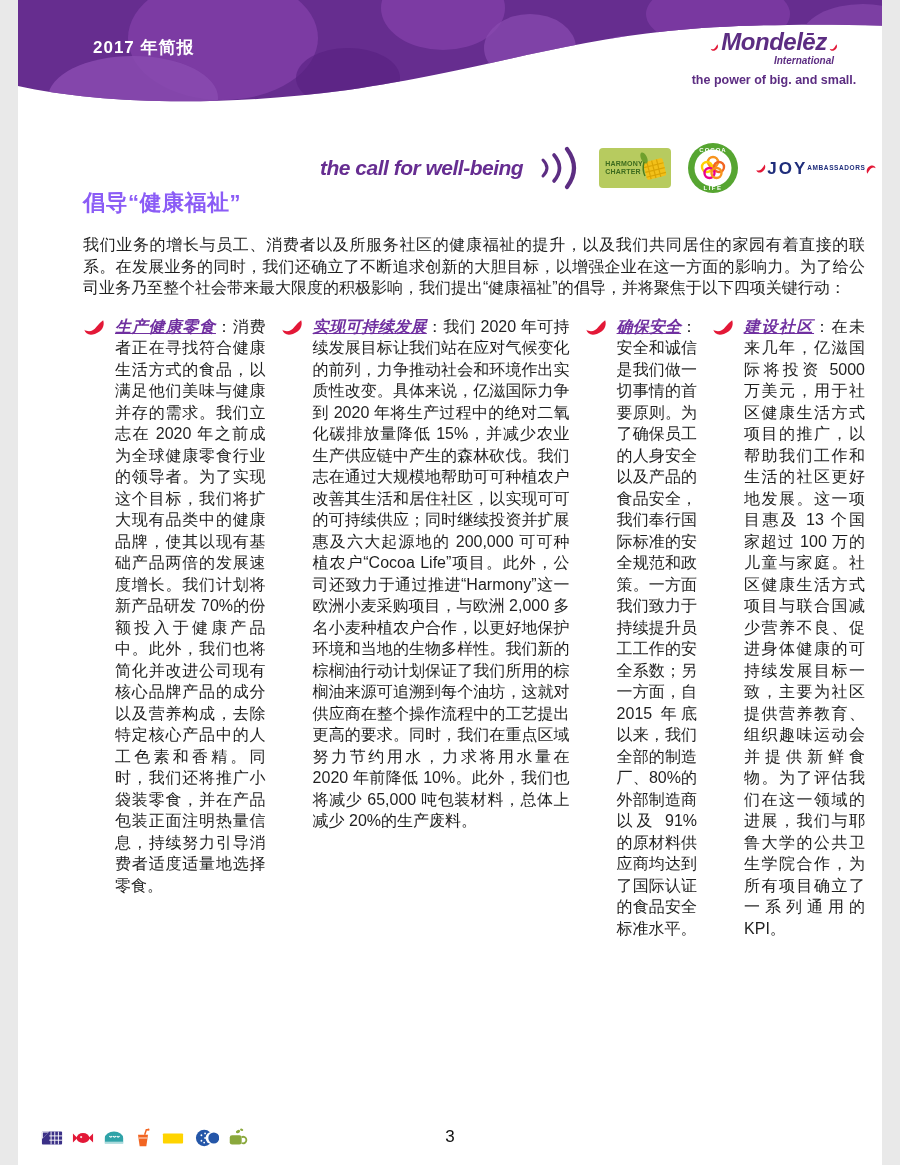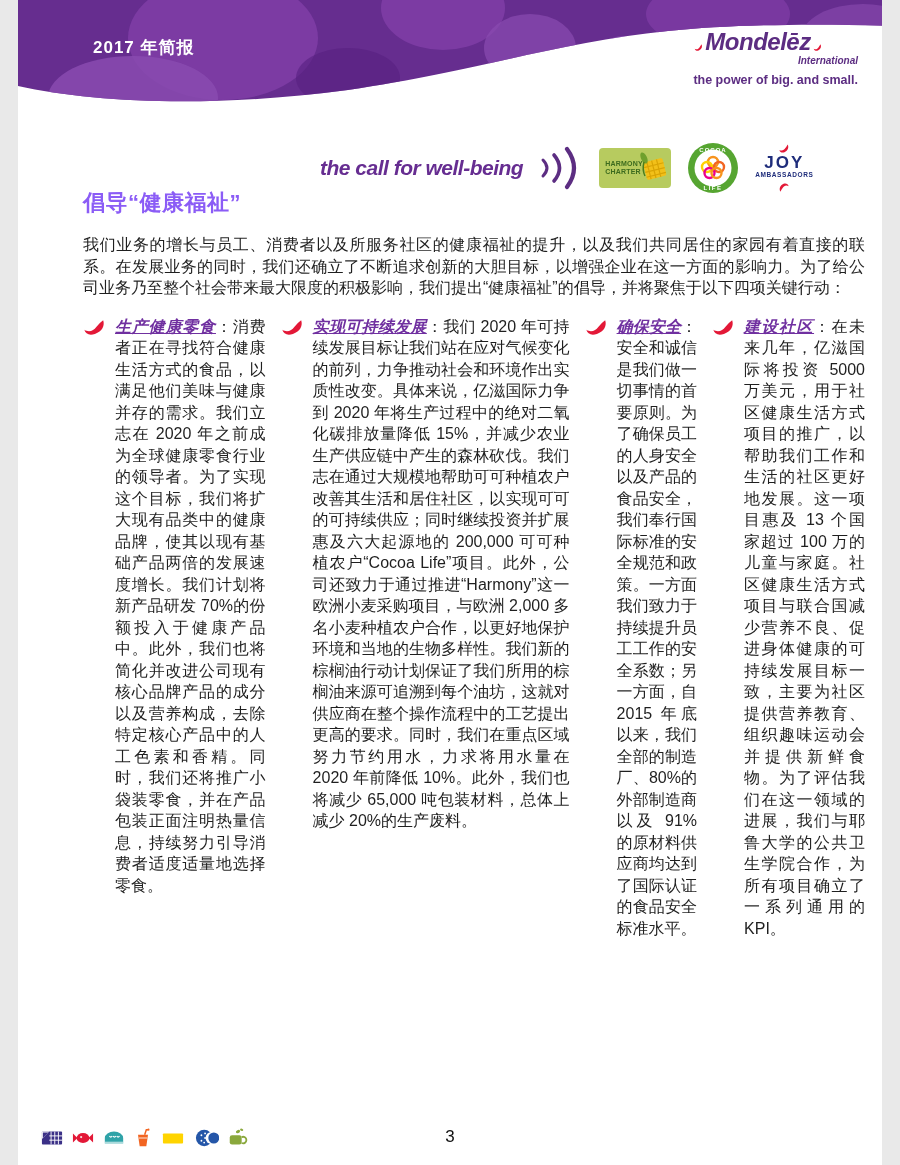--- a/index.html
+++ b/index.html
@@ -4,33 +4,33 @@
 <style>
   * { margin:0; padding:0; box-sizing:border-box; }
   body { background:#e9e9e9; font-family:"Liberation Sans","DejaVu Sans",sans-serif; }
   .page { position:relative; width:864px; height:1165px; background:#ffffff; margin:0 auto; overflow:hidden; }
 
   
   .header-wave { position:absolute; top:0; left:0; width:900px; height:112px; }
   .report-title { position:absolute; top:36px; left:75px; color:#ffffff; font-size:17px; font-weight:bold; letter-spacing:1px; }
 
   
-  .brand { position:absolute; top:30px; right:24px; width:200px; text-align:right; }
+  .brand { position:absolute; top:30px; right:8px; width:200px; text-align:center; }
   .brand-row { display:flex; align-items:flex-end; justify-content:center; gap:2px; }
   .brand-name { color:#5c2d82; font-size:24px; font-weight:800; font-style:italic; letter-spacing:-0.5px; line-height:1; }
   .brand-comma { width:9px; height:9px; margin-bottom:2px; }
   .brand-sub { color:#5c2d82; font-size:10px; font-weight:bold; font-style:italic; margin-top:1px; margin-left:60px; }
   .brand-tagline { color:#5c2d82; font-size:12.5px; font-weight:bold; margin-top:7px; white-space:nowrap; }
 
   
   .campaign { position:absolute; top:142px; left:302px; display:flex; align-items:center; gap:16px; }
   .slogan { color:#662d91; font-size:21px; font-weight:800; font-style:italic; letter-spacing:-0.5px; white-space:nowrap; }
   .logo-harmony { width:72px; height:40px; background:#b7cb5f; border-radius:4px; position:relative; display:flex; align-items:center; padding-left:6px; }
   .harmony-text { color:#3c6b1e; font-size:7px; font-weight:bold; line-height:1.2; letter-spacing:0.2px; }
-  .logo-joy { display:flex; flex-direction:column; align-items:center; line-height:1; }
+  .logo-joy { display:flex; flex-direction:row; align-items:center; line-height:1; }
   .joy-word { color:#1f2d7b; font-size:17px; font-weight:800; letter-spacing:2px; }
   .joy-sub { color:#1f2d7b; font-size:6.5px; font-weight:bold; letter-spacing:0.6px; margin-top:1px; }
 
   
   .content { position:absolute; top:188px; left:65px; width:782px; color:#1f1f1f; }
   .article-title { color:#8b5cf6; font-size:22px; font-weight:700; margin-bottom:16px; letter-spacing:0.5px; }
   .intro { font-size:16px; line-height:21.5px; text-align:justify; }
   .bullets { margin-top:17px; display:flex; flex-direction:row; gap:15px; }
   .bullet { display:flex; }
   .bullet-marker { flex:0 0 32px; padding-top:3px; }

